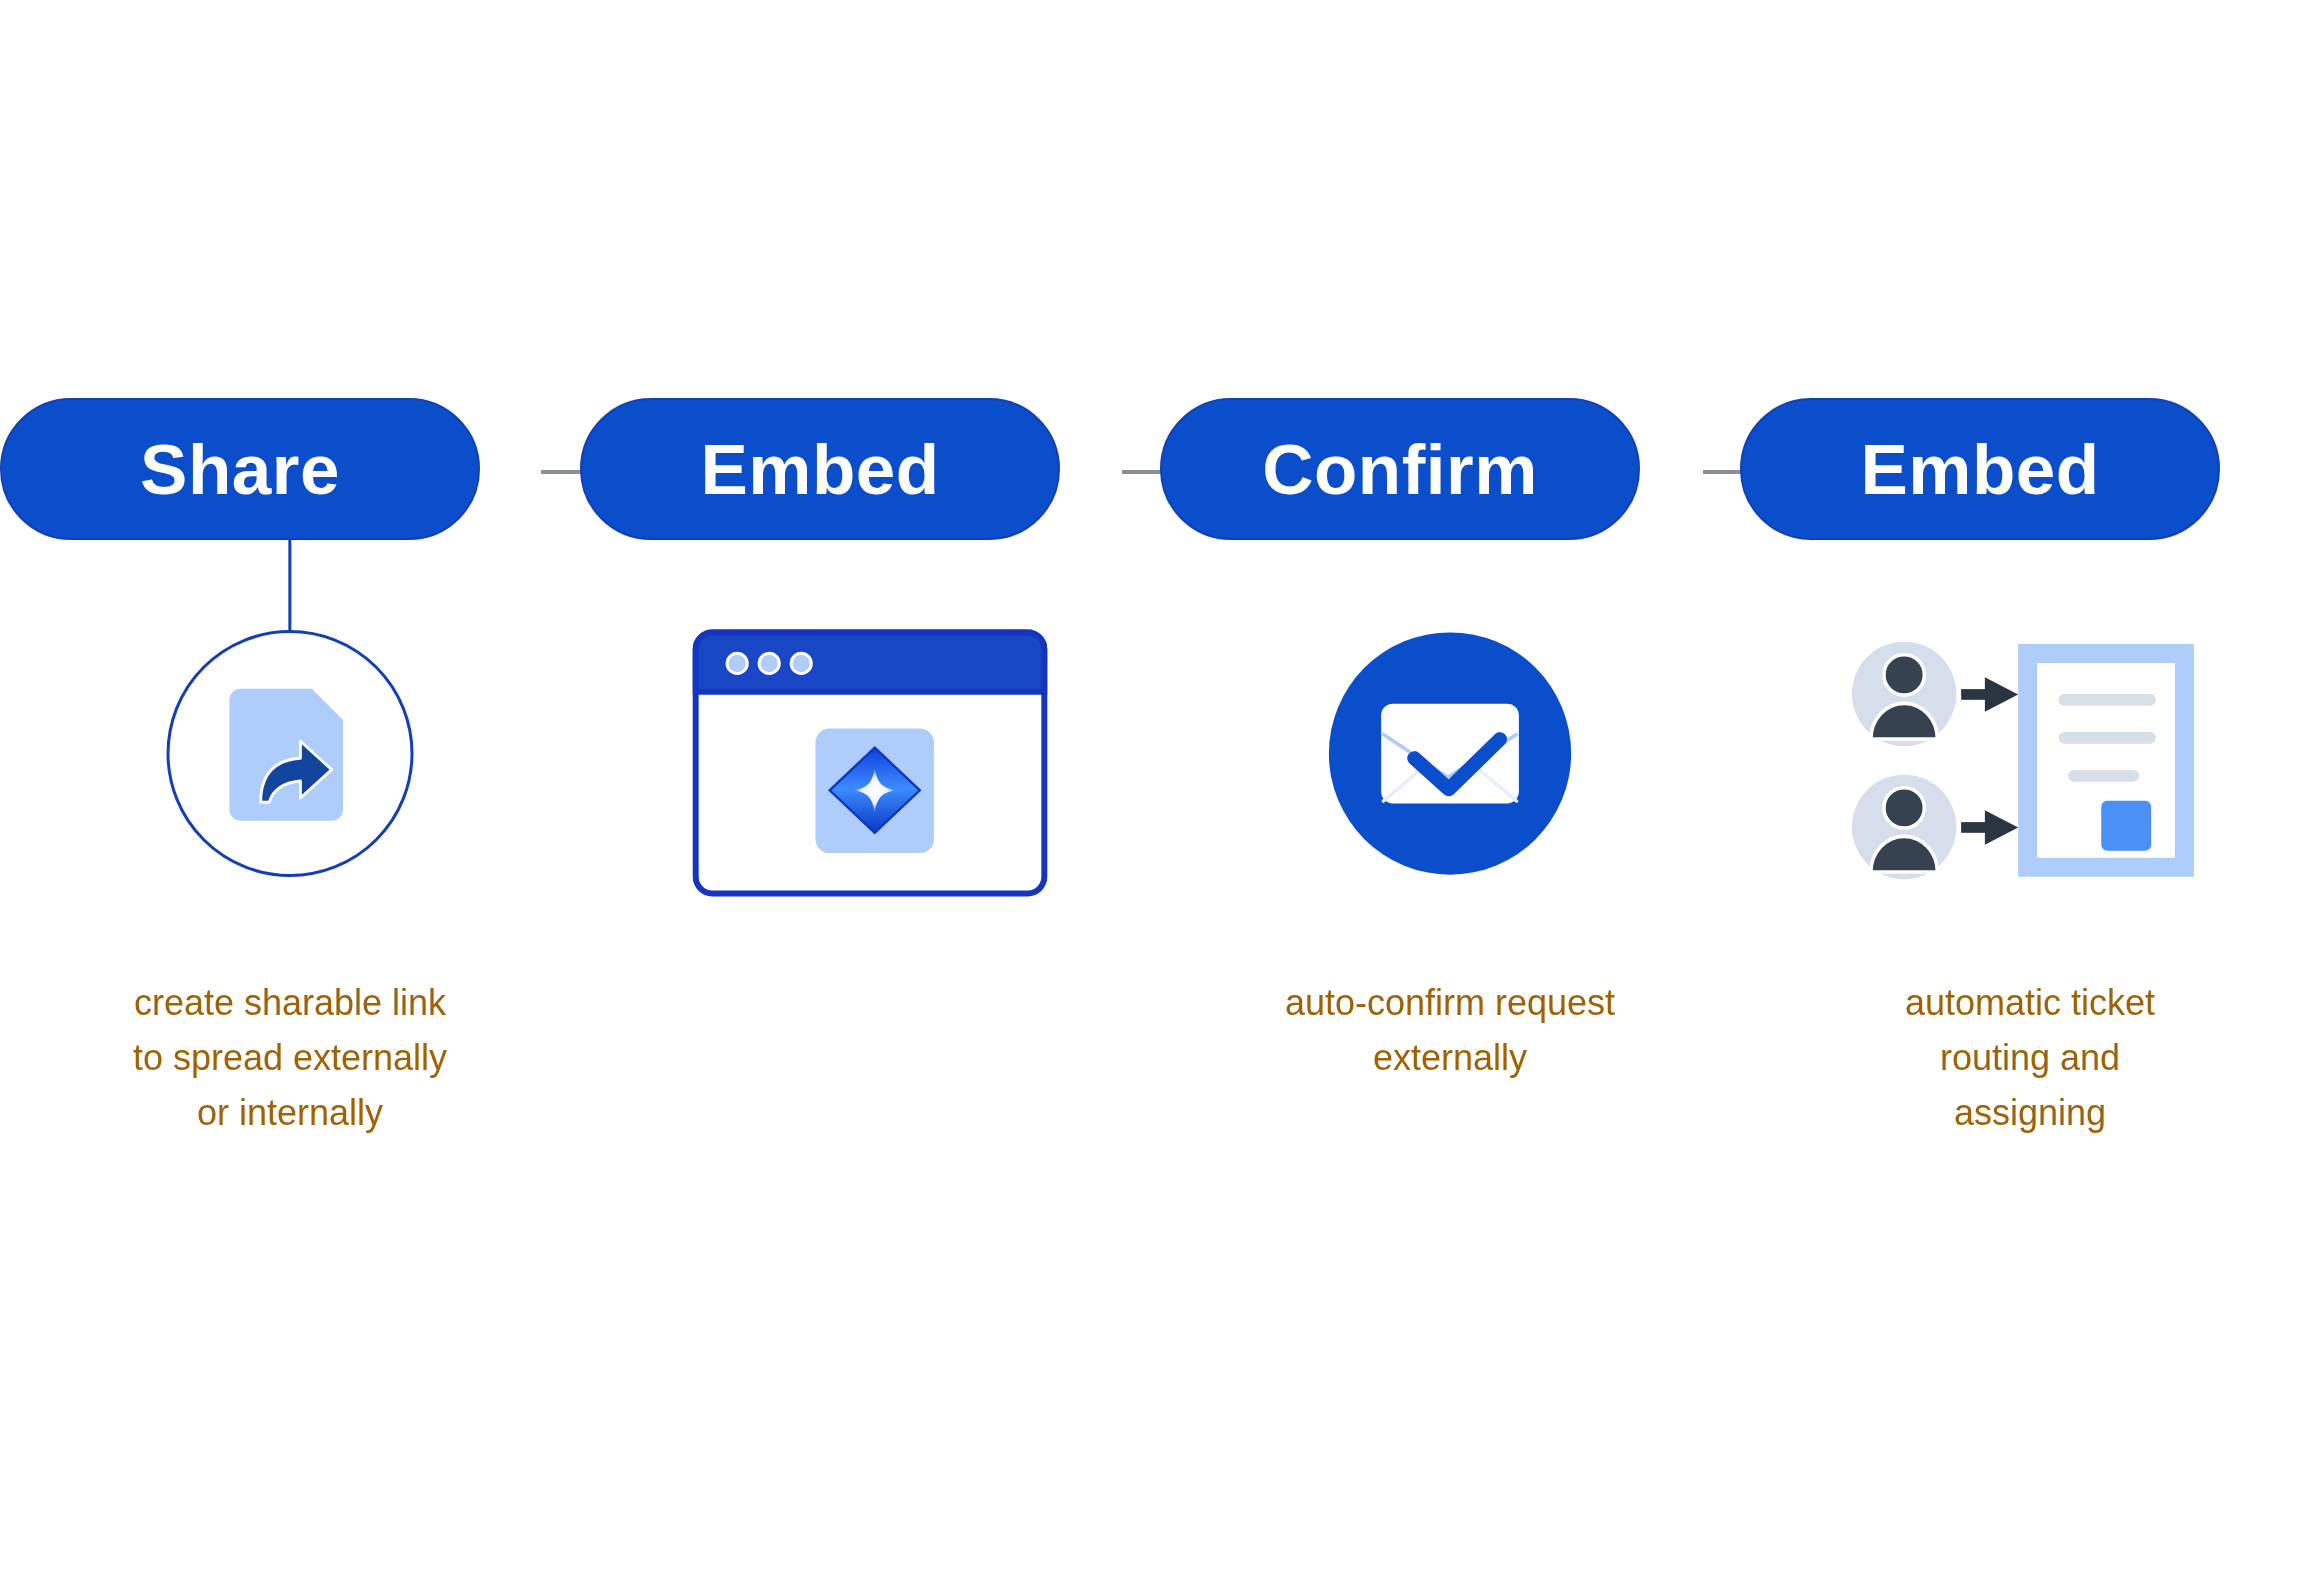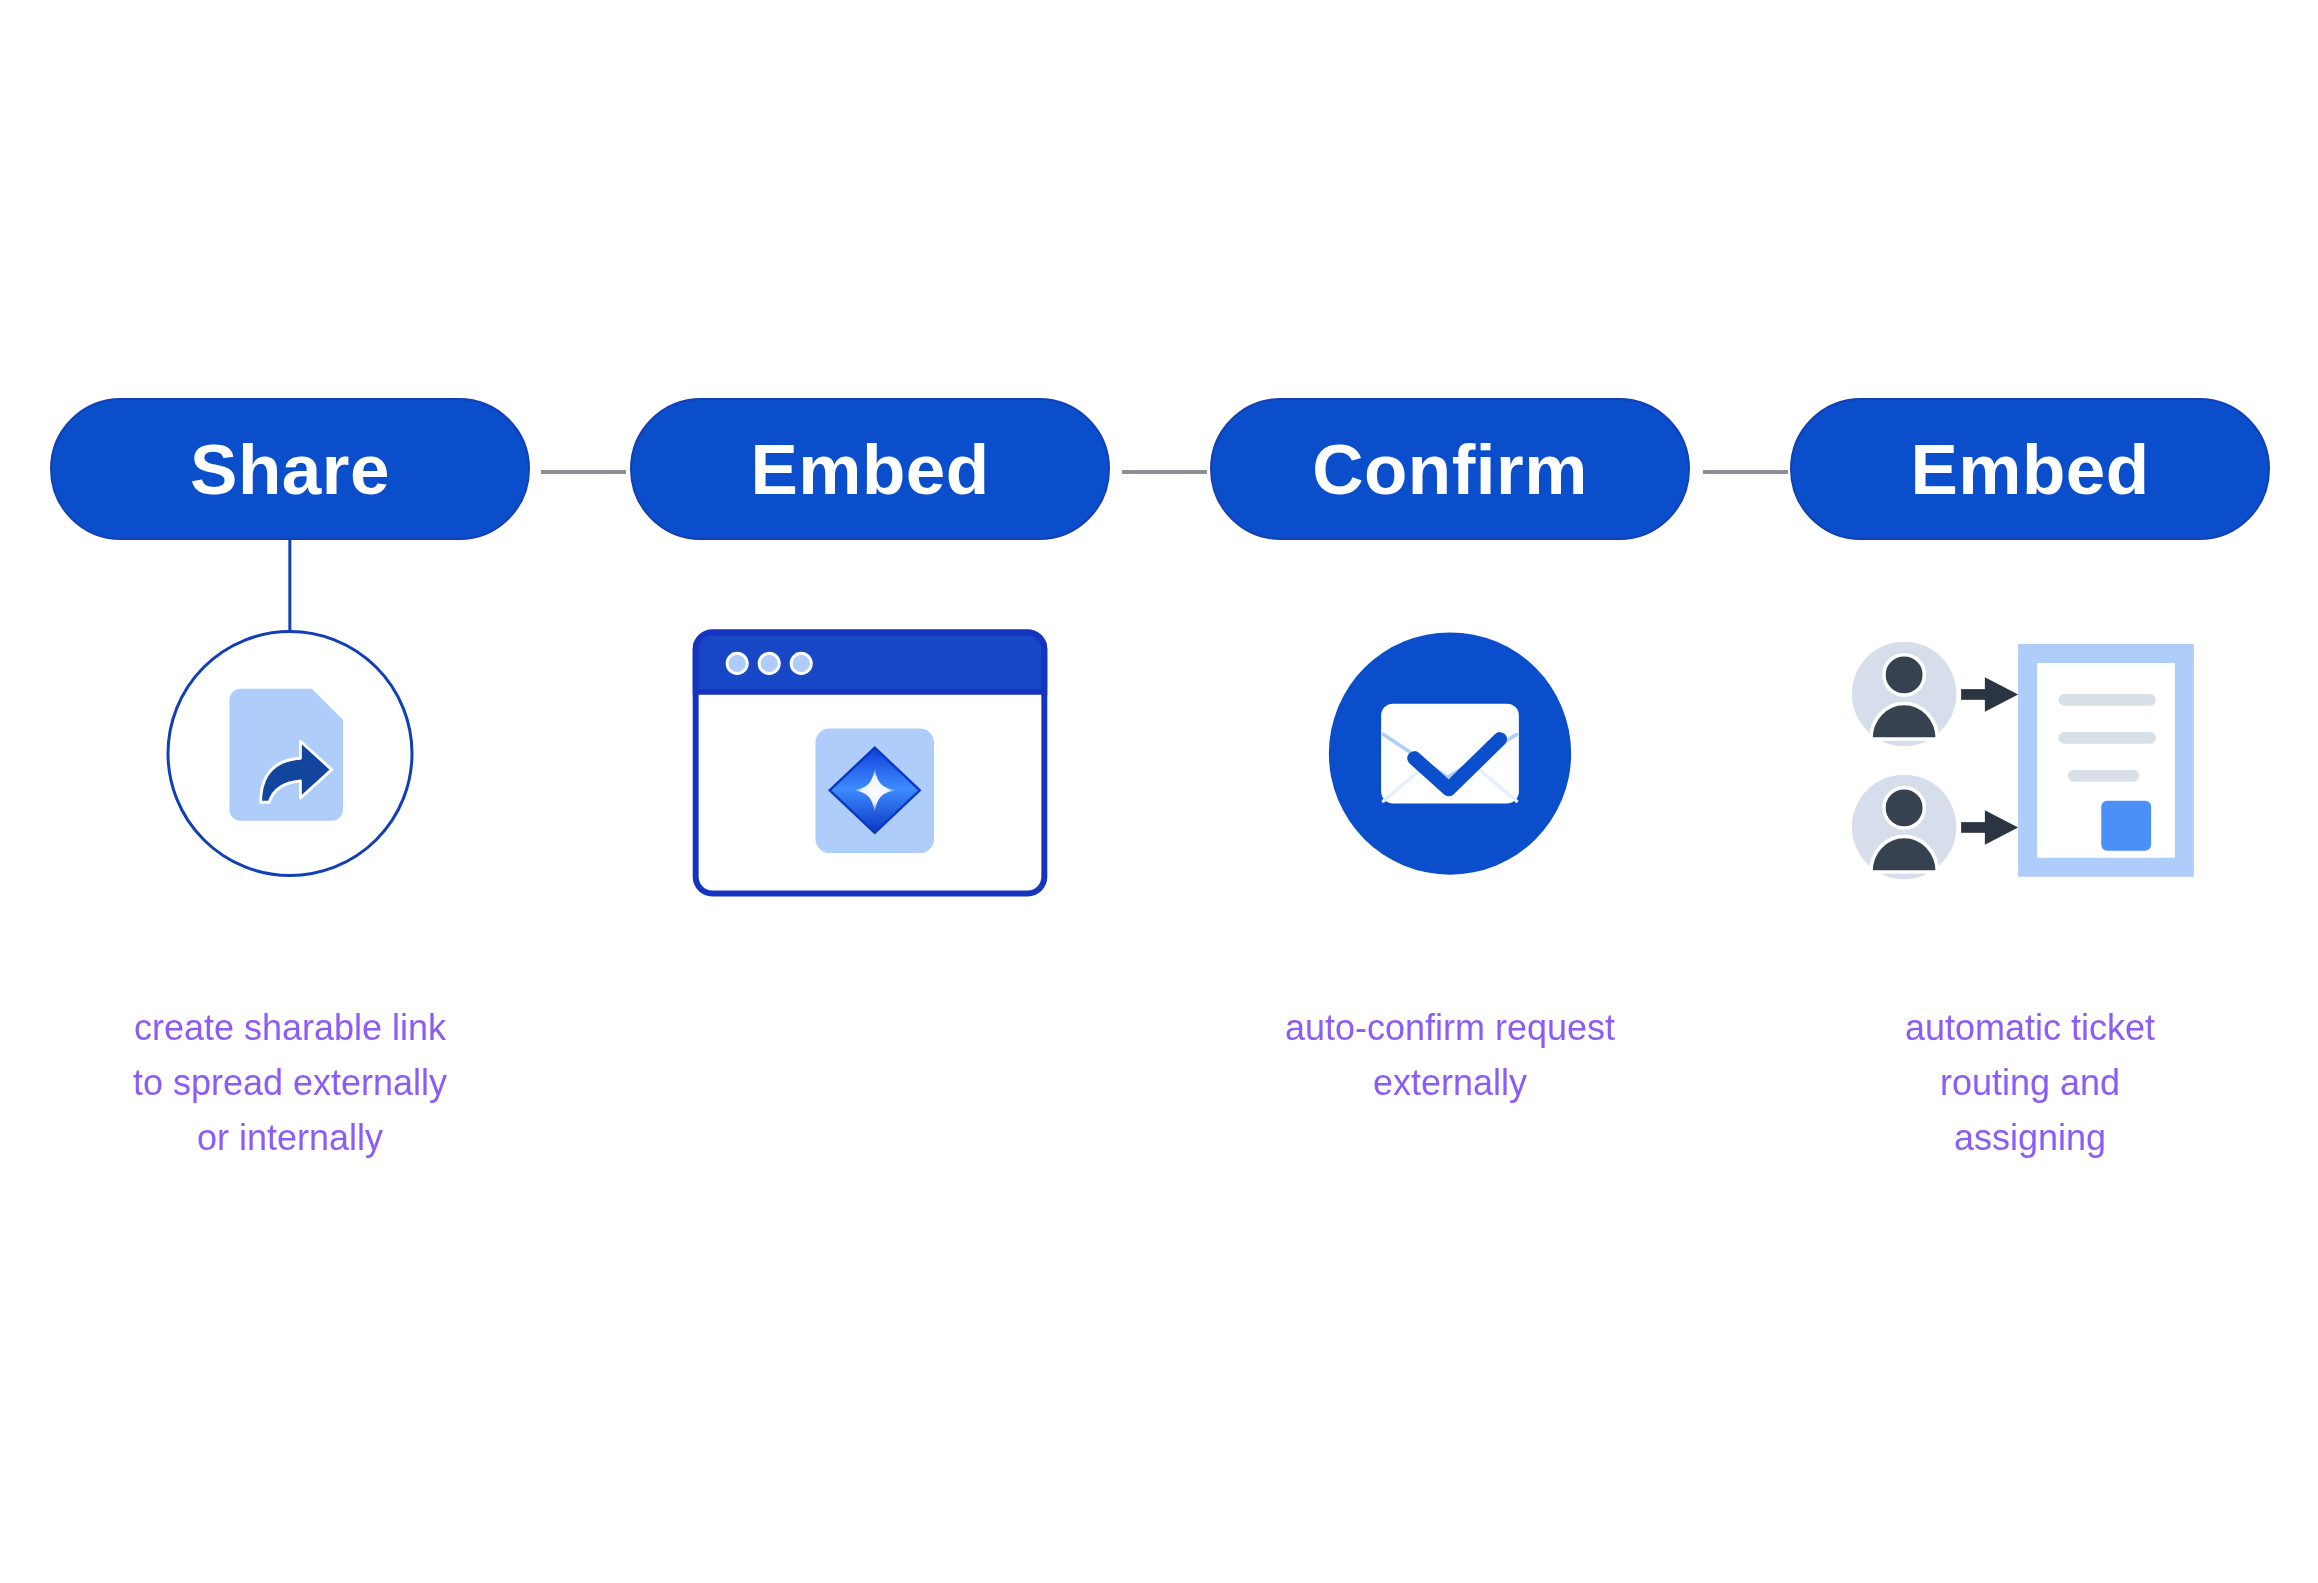--- a/index.html
+++ b/index.html
@@ -33,21 +33,20 @@
     align-items: flex-start;
     justify-content: flex-start;
   }
 
   .step {
     position: relative;
     width: 580px;
     height: 806px;
     display: flex;
     flex-direction: column;
-    align-items: center;
   }
 
   
   .pill {
     position: relative;
     width: 480px;
     height: 142px;
     border-radius: 71px;
     background: #0B4ECB;
     border: 2.4px solid #123FB5;
@@ -110,25 +109,25 @@
     box-sizing: border-box;
     display: flex;
     align-items: center;
     justify-content: center;
     z-index: 2;
   }
 
   
   .caption {
     position: absolute;
-    top: 602px;
+    top: 577px;
     left: 0;
     width: 580px;
     text-align: center;
-    color: #8b5cf6;
+    color: #a16207;
     font-size: 36px;
     line-height: 55px;
     font-family: "Liberation Sans", sans-serif;
     white-space: pre-line;
   }
 
   svg { display: block; }
 </style>
 </head>
 <body>

